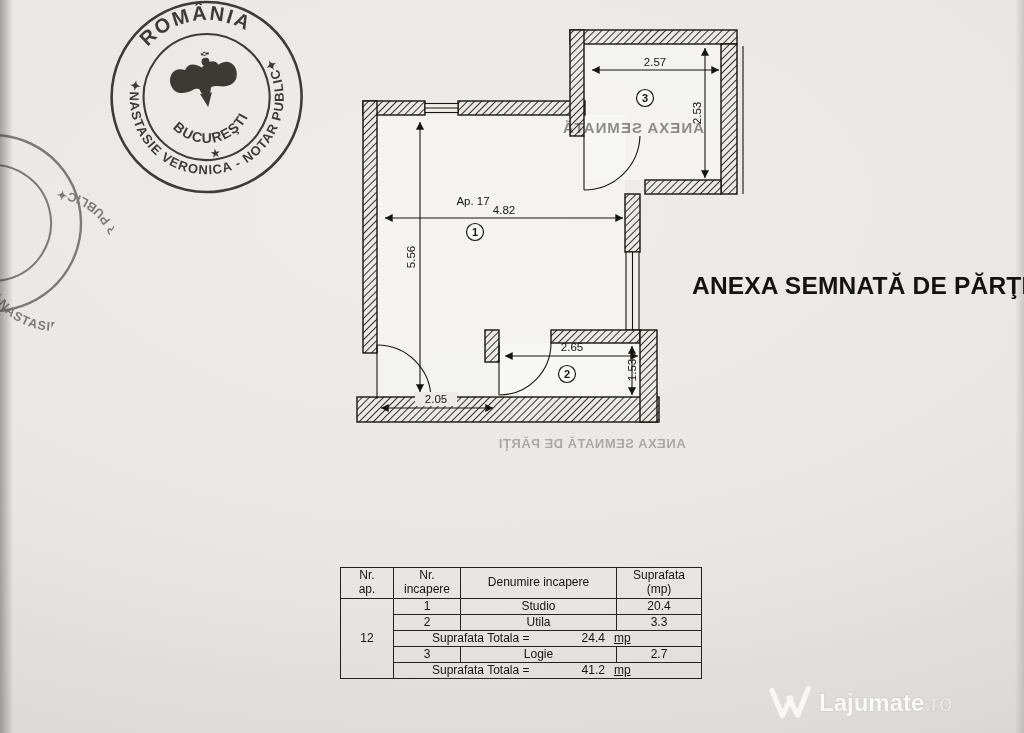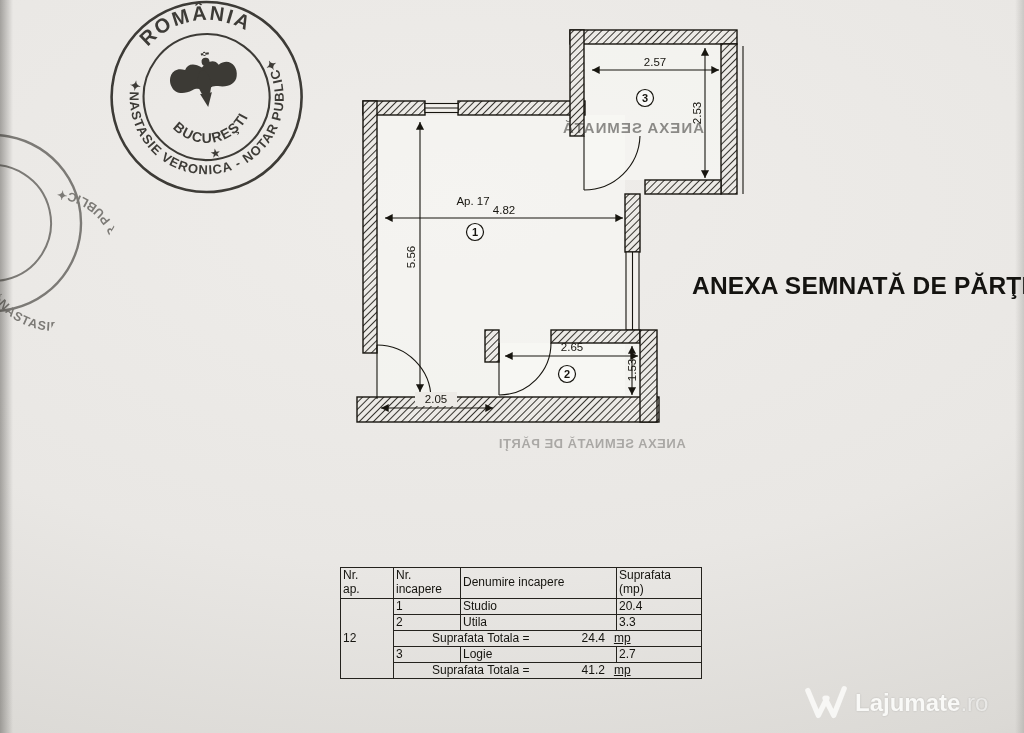--- a/index.html
+++ b/index.html
@@ -29,31 +29,31 @@
   
   .annex-title{left:692px;top:272px;font-size:24.5px;font-weight:bold;letter-spacing:.2px;color:#141310;white-space:nowrap;}
 
   
   .bleed{font-weight:bold;transform:scaleX(-1);color:#23221f;white-space:nowrap;text-align:center;}
   .bleed1{left:562px;top:119px;width:142px;font-size:15px;opacity:.5;filter:blur(.5px);letter-spacing:1px;}
   .bleed2{left:477px;top:436px;width:230px;font-size:13px;opacity:.32;filter:blur(.7px);letter-spacing:.5px;}
 
   
   .area-table{left:340px;top:567px;width:341px;position:absolute;border-collapse:collapse;table-layout:fixed;font-size:12px;color:#15140f;}
-  .area-table th,.area-table td{border:1px solid #24221d;padding:0 2px;text-align:left;line-height:1.15;}
+  .area-table th,.area-table td{border:1px solid #24221d;padding:0 2px;text-align:center;line-height:1.15;}
   .area-table th{font-weight:normal;white-space:pre-line;height:30px;}
   .area-table td{height:15px;}
   .c-ap{width:48px;} .c-nr{width:62px;} .c-den{width:151px;} .c-sup{width:80px;}
   .apnum{vertical-align:middle;}
   .sumrow{text-align:left !important;padding-left:38px !important;white-space:nowrap;}
   .sum-val{display:inline-block;margin-left:52px;}
   .sum-unit{display:inline-block;margin-left:9px;text-decoration:underline;}
 
   
-  .watermark{left:804px;top:684px;display:flex;align-items:center;gap:7px;opacity:.95;}
+  .watermark{left:768px;top:684px;display:flex;align-items:center;gap:7px;opacity:.95;}
   .wm-text{font-size:24px;font-weight:bold;color:#fbfbf9;text-shadow:0 0 2px rgba(60,60,58,.25);}
   .wm-tld{font-weight:normal;color:rgba(251,251,249,.72);}
 </style>
 </head>
 <body>
 
 <svg class="abs stamp" width="230" height="215" viewBox="0 0 230 215">
   <defs>
     <path id="arcTop" d="M 65.5 46 A 77 77 0 0 1 164.5 46"></path>
     <path id="arcRing" d="M 48.5 66.5 A 77 77 0 1 0 181.5 66.5"></path>

